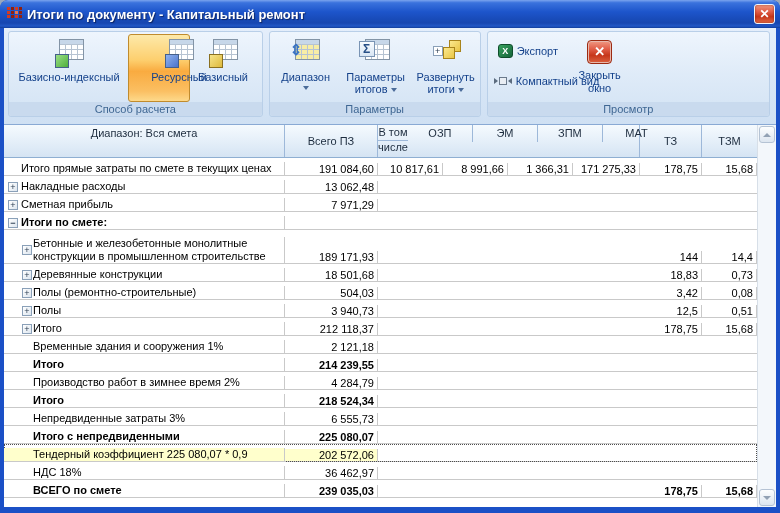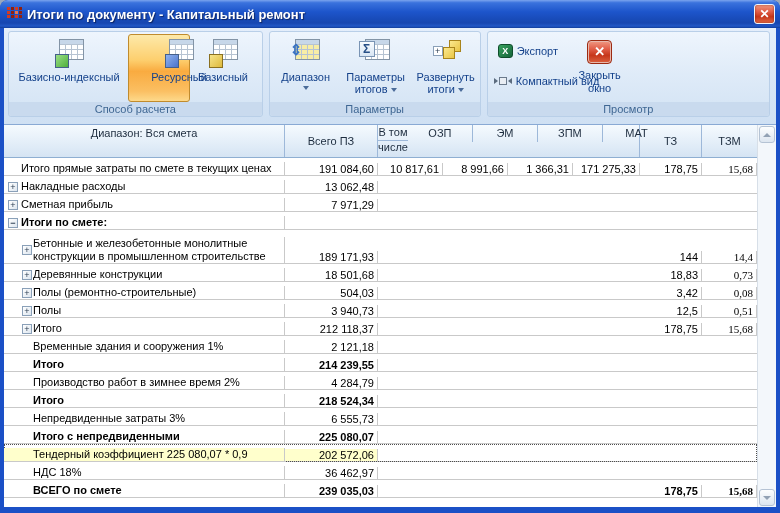--- a/index.html
+++ b/index.html
@@ -110,21 +110,21 @@
   .hs:nth-child(1),.hs:nth-child(2),.hs:nth-child(3){ width:65px; } .hs:nth-child(4){ width:67px; border-right:none; }
   .hc-tz { width:62px; } .hc-tzm { width:55px; border-right:none; }
 
   .tbody { font-size:11px; color:#000; }
   .trow { display:flex; height:18px;align-items:flex-end; }
   .trow.tall { height:34px; }
   .trow .c { border-right:1px solid #c9c9c9; border-bottom:1px solid #c9c9c9; display:flex; align-items:center; }
   .c.label { width:281px; position:relative; padding-left:17px; line-height:13px; }
   .trow.ind1 .c.label { padding-left:29px; }
   .v { justify-content:flex-end; padding-right:3px; }
-  .v0 { width:93px; } .v1,.v2,.v3 { width:65px; } .v4 { width:67px; } .v5 { width:62px; } .v6 { width:55px; border-right:none;font-family:Liberation Serif, serif; }
+  .v0 { width:93px; } .v1,.v2,.v3 { width:65px; } .v4 { width:67px; } .v5 { width:62px; } .v6 { width:55px; border-right:none; }
   .trow.bold { font-weight:bold; }
   .trow.selected .c { background:#ffffcc; }
   .trow.selected { outline:1px dotted #4d4d4d; outline-offset:-1px; }
   .tree-icon { display:none; position:absolute; left:4px; top:50%; margin-top:-5px; width:10px; height:10px;
       border:1px solid #8aa0b8; background:linear-gradient(135deg,#fff,#dde6ef);
       font-size:9px; line-height:8px; text-align:center; color:#2b3d52; cursor:pointer; }
   .trow.ind1 .tree-icon { left:18px; }
   .tree-icon.show { display:block; }
   .filler { height:9px; background:#fff; }
 

